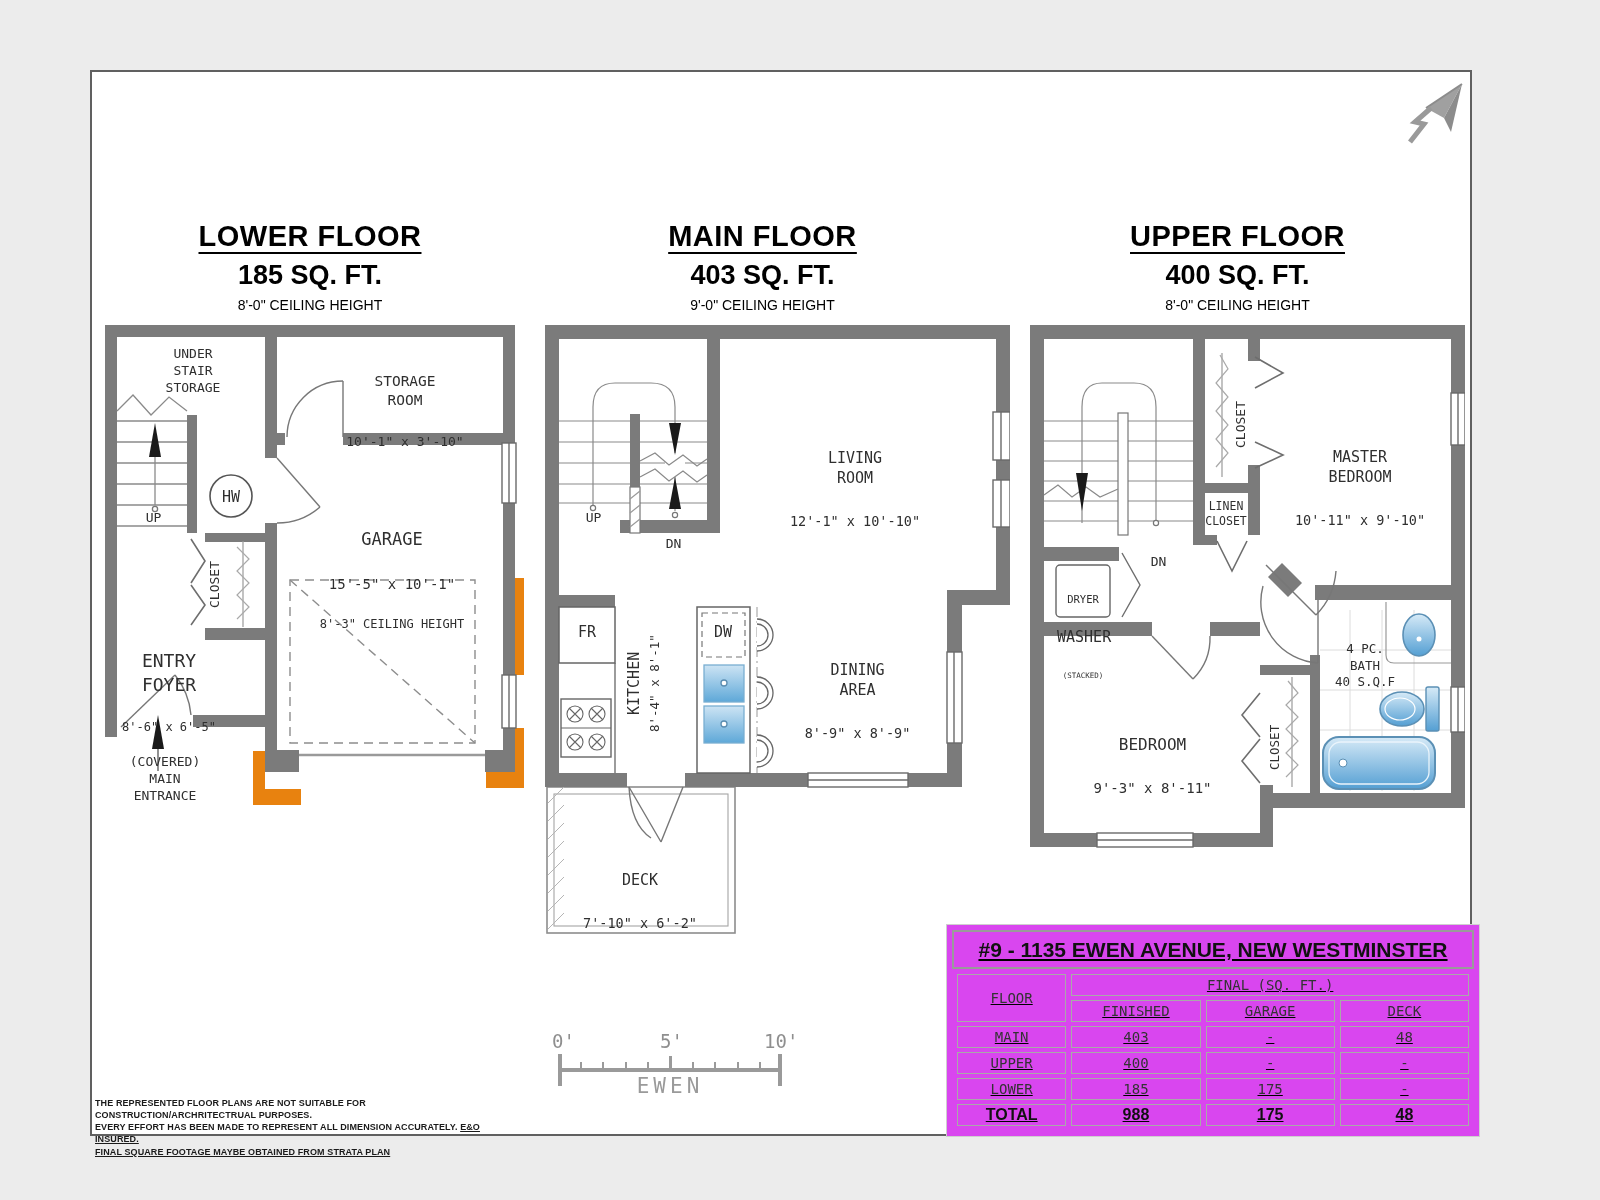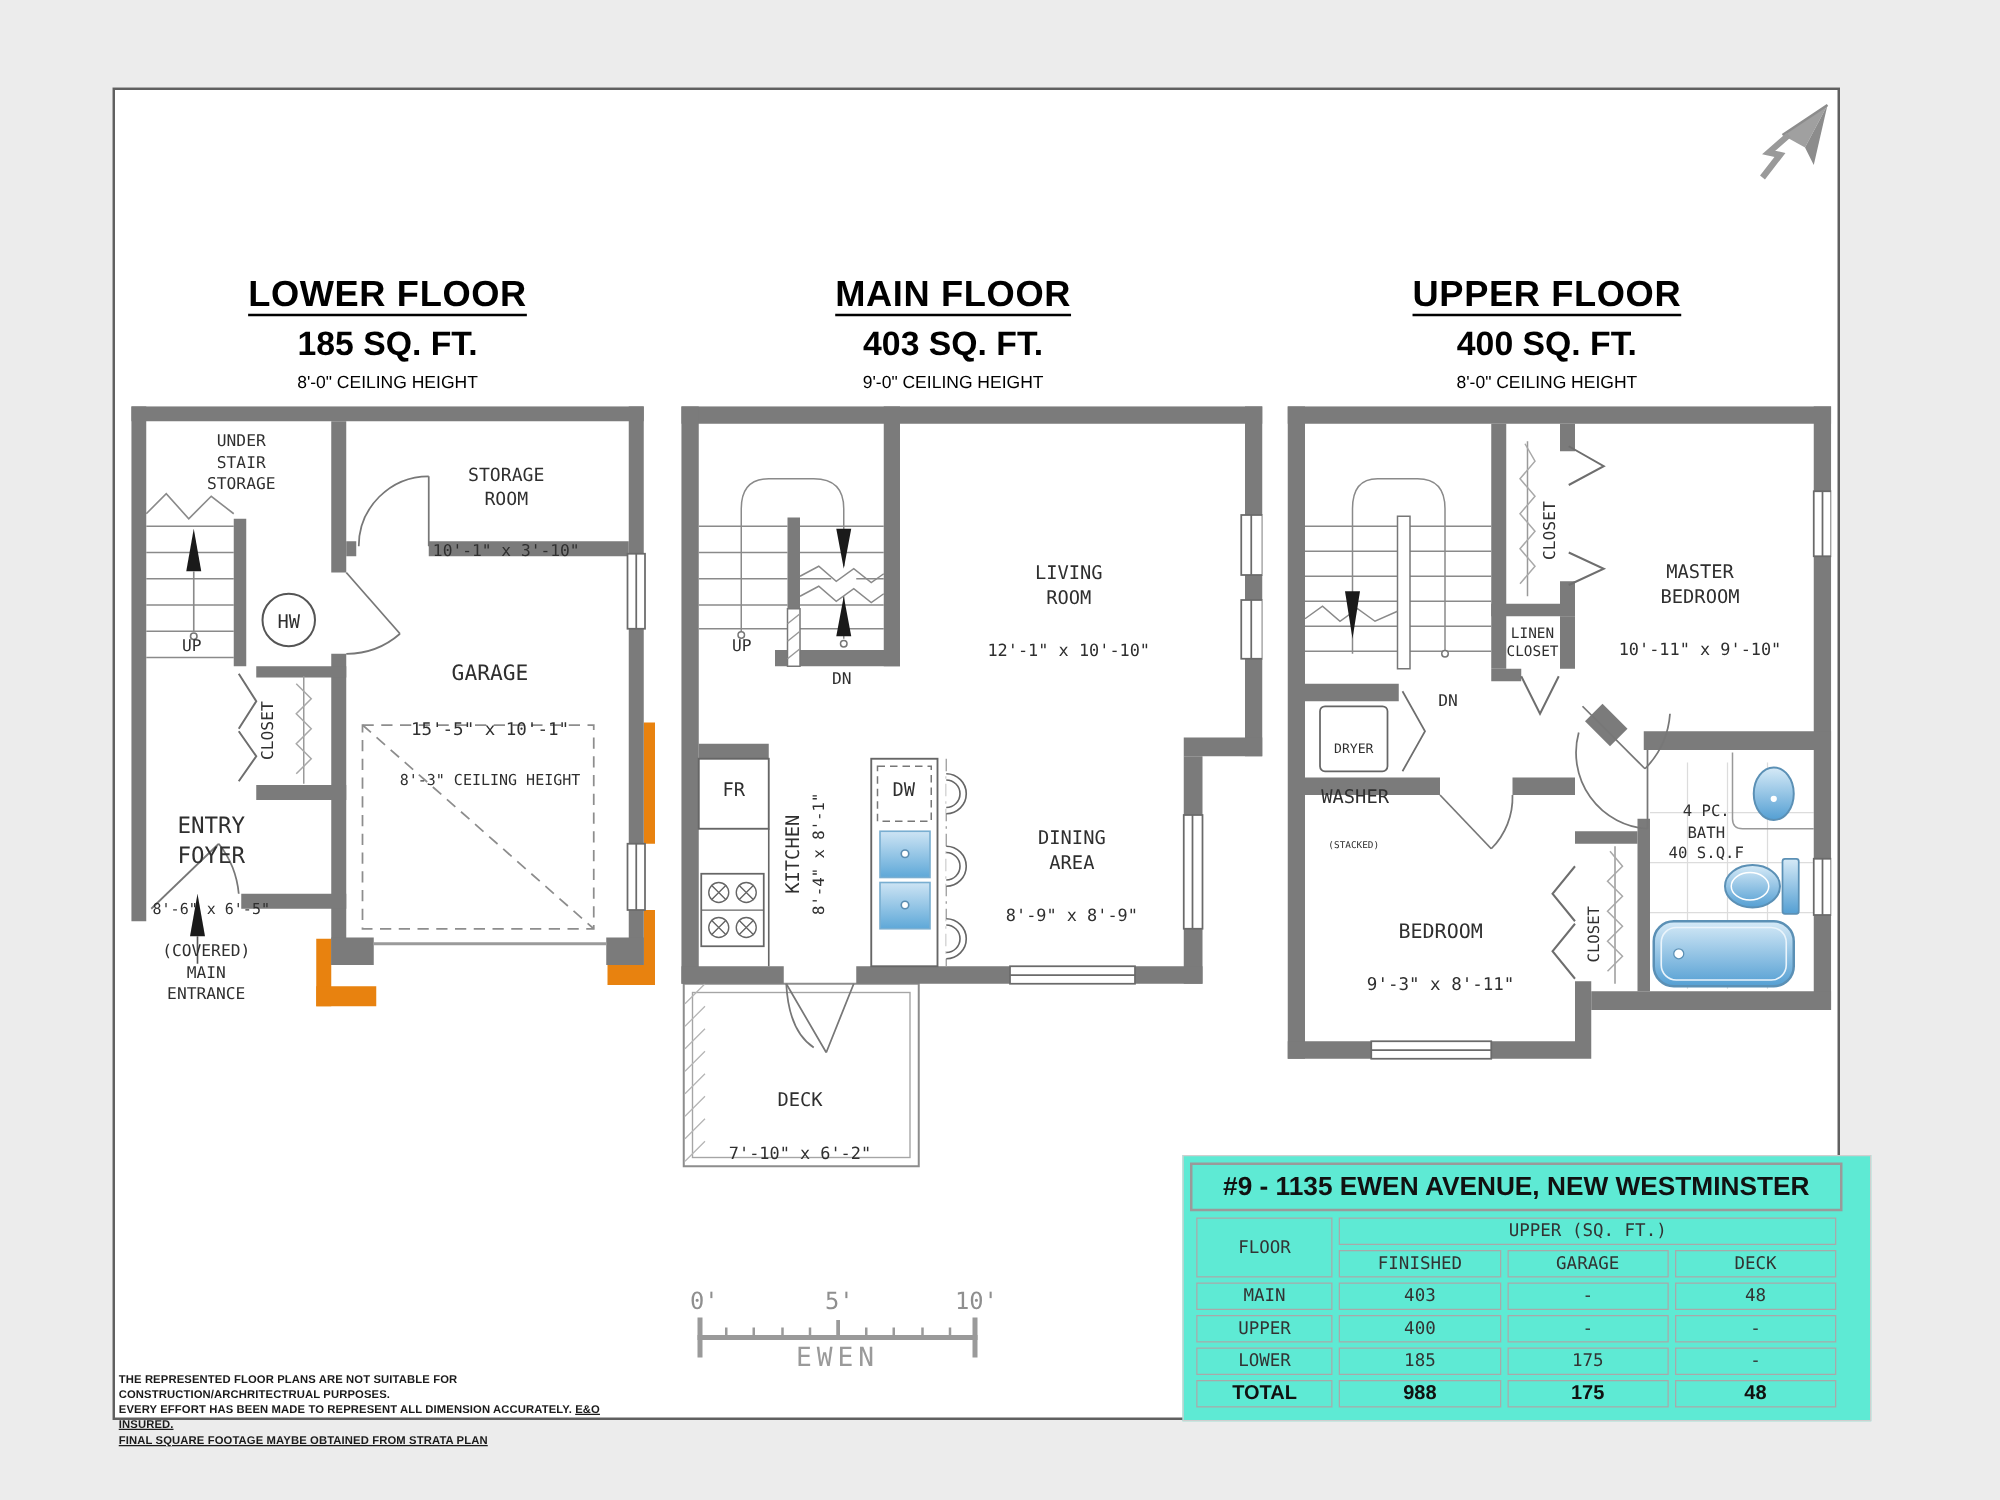--- a/index.html
+++ b/index.html
@@ -13,21 +13,21 @@
        text-decoration:underline;text-decoration-thickness:2px;text-underline-offset:6px;}
   .floor-title .t2{font-size:27px;font-weight:bold;margin-top:7px;}
   .floor-title .t3{font-size:14px;margin-top:6px;font-family:"Liberation Sans",sans-serif;}
   .plan{position:absolute;}
   .plan svg{position:absolute;left:0;top:0;}
   .lbl{position:absolute;font-family:"DejaVu Sans Mono",monospace;color:#2f2f2f;
        text-align:center;white-space:pre-line;line-height:1.32;}
   .vert{writing-mode:vertical-rl;transform:rotate(180deg);}
   
   #summary{position:absolute;left:946px;top:924px;width:522px;border:1px solid #cfcfcf;
-           padding:5px 22px 6px 5px;background:#5eead4;}
+           padding:5px 5px 6px 5px;background:#d946ef;text-decoration:underline;}
   #summary .addr{border:2px solid #9a9a9a;text-align:center;font-weight:bold;
            font-size:21px;padding:6px 0 5px 0;color:#111;}
   #summary table{width:100%;border-collapse:separate;border-spacing:5px 4px;margin-top:1px;}
   #summary td{border:1.5px solid #a9a9a9;text-align:center;
            font-family:"DejaVu Sans Mono",monospace;font-size:14px;color:#333;
            padding:1px 2px;height:18px;}
   #summary tr.total td{font-family:"Liberation Sans",sans-serif;font-weight:bold;
            font-size:16px;color:#111;text-align:center;}
   
   #scalebar{position:absolute;left:552px;top:1030px;width:236px;height:80px;}
@@ -382,21 +382,21 @@
   <table>
     <colgroup>
         <col style="width:22%">
         <col style="width:26%">
         <col style="width:26%">
         <col style="width:26%">
       </colgroup>
     <tbody>
         <tr>
       <td rowspan="2">FLOOR</td>
-      <td colspan="3">UPPER (SQ. FT.)</td>
+      <td colspan="3">FINAL (SQ. FT.)</td>
     </tr>
     <tr>
       <td>FINISHED</td>
       <td>GARAGE</td>
       <td>DECK</td>
     </tr>
     <tr>
       <td>MAIN</td>
       <td>403</td>
       <td>-</td>

